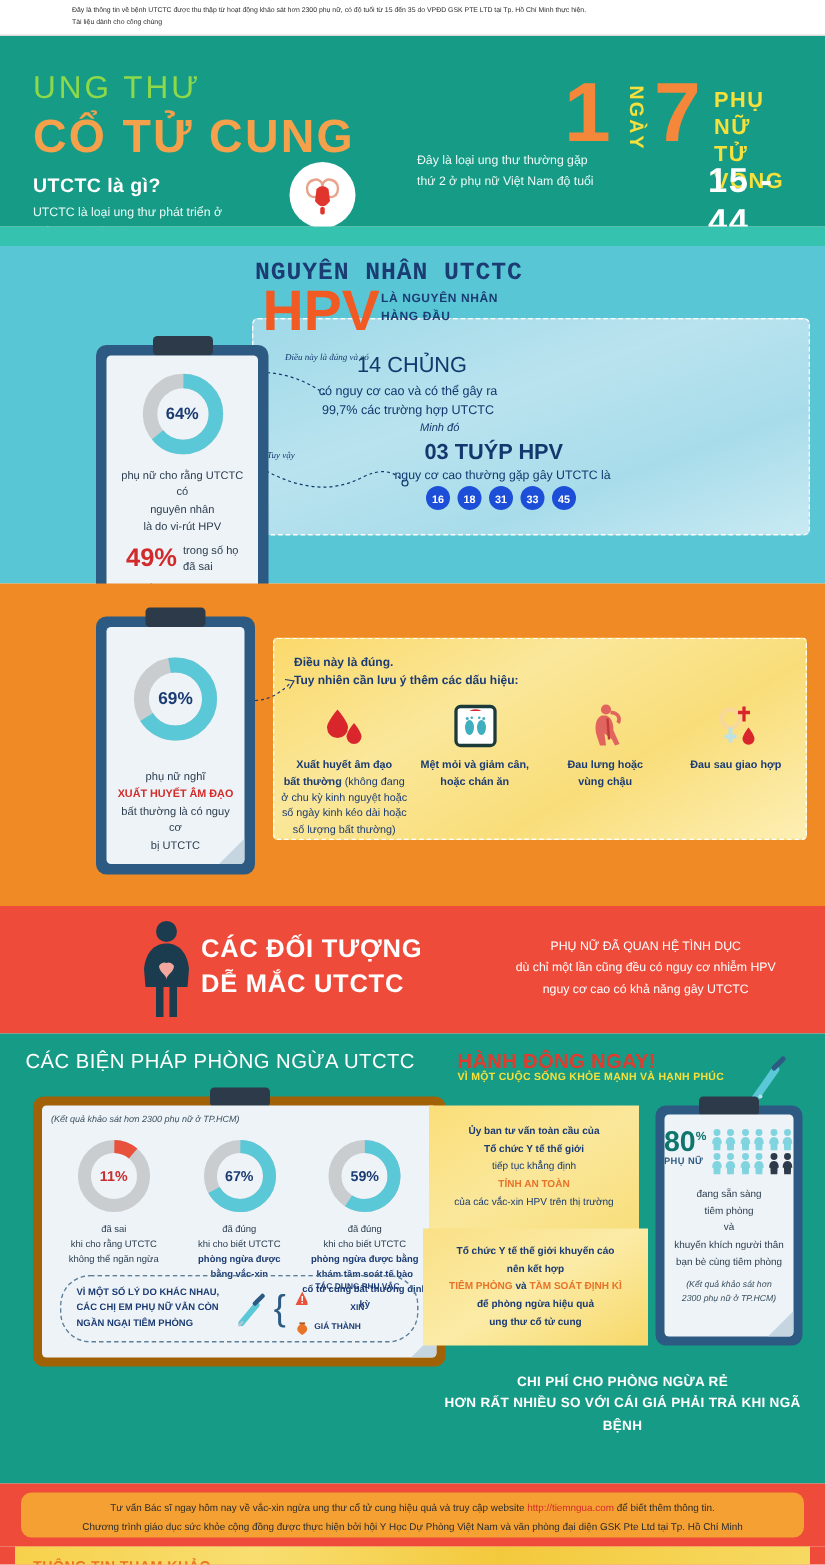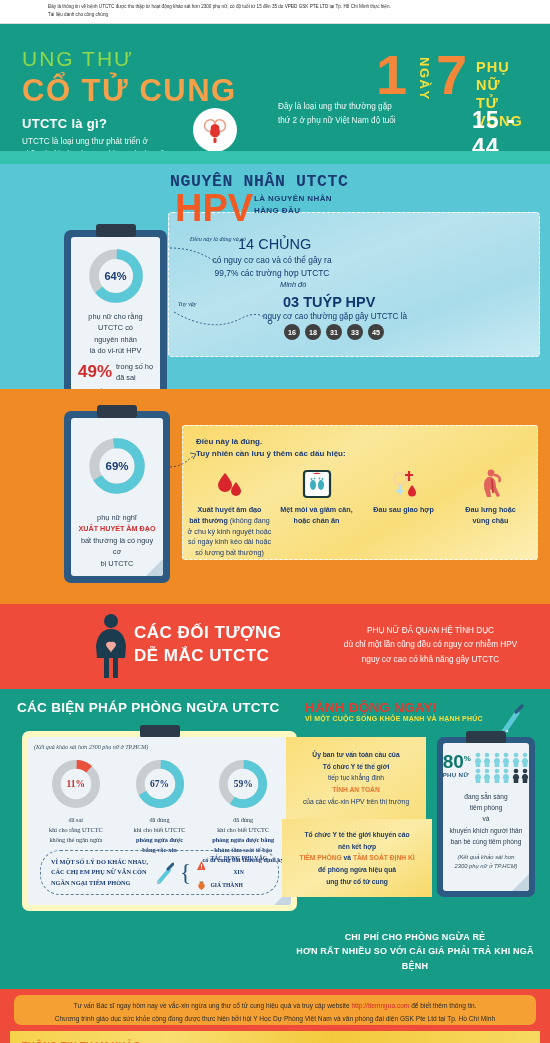--- a/index.html
+++ b/index.html
@@ -90,21 +90,21 @@
     border-radius: 4px; border: 1.6px dashed #ffffff;
   }
   .wc-txt { position: absolute; color: #12386E; }
   .n14 { left: 238px; top: 72px; font-size: 14.5px; font-weight: 400; }
   .n14sub { left: 207px; top: 90px; font-size: 8.4px; line-height: 1.5; text-align: center; width: 130px;}
   .trongdo { left: 280px; top: 116px; font-size: 7.4px; font-style: italic; }
   .n05 { left: 283px; top: 130px; font-size: 14.5px; font-weight: 700; }
   .n05sub { left: 263px; top: 148px; font-size: 8.2px; }
   .hpv-chips { position: absolute; left: 284px; top: 160px; display: flex; gap: 5px; }
   .chip {
-    width: 16px; height: 16px; border-radius: 50%; background: #404040; color: #fff;
+    width: 16px; height: 16px; border-radius: 50%; background: #1d4ed8; color: #fff;
     font-size: 7.2px; font-weight: 700; display: flex; align-items: center;
     justify-content: center;
   }
   .script-note {
     position: absolute; color: #12386E; font-size: 6px; font-style: italic;
     font-family: "Liberation Serif", serif;
   }
   .sn1 { left: 190px; top: 72px; }
   .sn2 { left: 178px; top: 137px; }
 
@@ -117,21 +117,21 @@
     width: 40px; height: 13px; background: #2C3A49; border-radius: 3px;
   }
   .clip-paper {
     background: #EDF3F7; border-radius: 3px; width: 100%; height: 100%;
     padding: 10px 7px; text-align: center; position: relative; overflow: hidden;
   }
   .clip-fold {
     position: absolute; right: 0; bottom: 0; width: 0; height: 0;
     border-left: 17px solid transparent; border-bottom: 17px solid #C6D6E1;
   }
-  .cb1 { left: 64px; top: 66px; width: 103px; height: 185px; }
+  .cb1 { left: 64px; top: 66px; width: 115px; height: 185px; }
 
   .donut { position: relative; margin: 0 auto; }
   .donut-label {
     position: absolute; inset: 0; display: flex; align-items: center;
     justify-content: center; font-weight: 700; color: #1B3B73;
   }
   .cb-txt { font-size: 7.4px; color: #2b3c4e; line-height: 1.55; }
   .pct49 { color: #D32B2B; font-size: 17px; font-weight: 700; }
   .red-b { color: #D32B2B; font-weight: 700; }
 
@@ -166,25 +166,25 @@
   }
   .red-right {
     position: absolute; left: 318px; top: 20px; width: 225px; font-size: 8.2px;
     color: #fff; line-height: 1.75; text-align: center;
   }
 
   
   .sec-prev { height: 300px; background: #169B86; position: relative; }
   .prev-title {
     position: absolute; left: 17px; top: 11px; font-size: 13.5px; color: #fff;
-    font-weight: 700; letter-spacing: .3px; text-align: right;
+    font-weight: 400; letter-spacing: .3px; text-align: right;
   }
   .cb3 {
     position: absolute; left: 22px; top: 42px; width: 275px; height: 180px;
-    background: #fef9c3; border-radius: 7px; padding: 6px; font-family: Liberation Serif, serif;
+    background: #a16207; border-radius: 7px; padding: 6px;
   }
   .cb3-note { font-size: 6px; font-style: italic; color: #3b5060; text-align: left; }
   .donut-row { display: flex; justify-content: space-around; margin-top: 8px; }
   .donut-col { width: 86px; text-align: center; }
   .dn-cap { font-size: 6.3px; color: #2b3c4e; line-height: 1.6; margin-top: 5px; }
   .dn-cap b { color: #1B3B73; }
   .dashbox {
     position: absolute; left: 12px; right: 12px; bottom: 10px; height: 45px;
     border: 1.4px dashed #5d7f99; border-radius: 20px; display: flex;
     align-items: center; padding: 0 10px; gap: 6px;
@@ -228,21 +228,21 @@
   }
   .p80 { font-size: 19px; color: #0f766e; font-weight: 700; line-height: 1; }
   .p80 sup { font-size: 8px; }
   .p80lbl { font-size: 6.2px; color: #2C5A82; font-weight: 700; letter-spacing: .3px; }
   .people-row { display: flex; gap: 1.5px; }
   .cb4-txt { font-size: 6.6px; color: #2b3c4e; line-height: 1.7; margin-top: 8px; }
   .cb4-note { font-size: 5.8px; font-style: italic; color: #3b5060; margin-top: 6px; line-height: 1.5; }
 
   .cost-line {
     position: absolute; left: 290px; top: 225px; width: 250px; text-align: center;
-    font-size: 9px; color: #fff; font-weight: 700; line-height: 1.6; letter-spacing: .2px; margin-top: 16px;
+    font-size: 9px; color: #fff; font-weight: 700; line-height: 1.6; letter-spacing: .2px;
   }
 
   
   .sec-foot-red { height: 42px; background: #EE4B3B; position: relative; }
   .foot-pill {
     position: absolute; left: 14px; top: 6px; right: 14px; height: 30px;
     background: #F5A033; border-radius: 7px; padding: 5px 10px;
     text-align: center; font-size: 6.6px; color: #2b2b2b; line-height: 1.9;
   }
   .link-red { color: #D32B2B; }
@@ -399,40 +399,40 @@
             <circle cx="22.5" cy="12" r="1" fill="#3FAFBF"></circle>
           </svg>
         </div>
         <div class="symp-label" style="white-space:pre-line">Mệt mỏi và giảm cân,
 hoặc chán ăn</div>
       </div>
 
       <div class="symp-item">
         <div class="symp-ico">
           <svg width="34" height="34" viewBox="0 0 34 34">
+            <circle cx="17" cy="6" r="3.4" fill="#E2645E"></circle>
+            <path d="M14 10 C10 12 9 18 11 24 L13 30 L17 30 L16 22 L21 26 L23 30 L26 29 L22 20 C22 14 20 11 17 10 Z" fill="#E2645E"></path>
+            <path d="M20 8 C25 8 27 12 25 15" fill="none" stroke="#E2645E" stroke-width="2.4"></path>
+            <path d="M18 12 L19 26" stroke="#C13A3A" stroke-width="1.6"></path>
+          </svg>
+        </div>
+        <div class="symp-label" style="white-space:pre-line">Đau lưng hoặc
+vùng chậu</div>
+      </div>
+
+      <div class="symp-item">
+        <div class="symp-ico">
+          <svg width="34" height="34" viewBox="0 0 34 34">
             <circle cx="13" cy="12" r="6" fill="none" stroke="#F7D89A" stroke-width="2.6"></circle>
             <path d="M13 18 L13 28 M9 24 L17 24" stroke="#BBE2E8" stroke-width="2.6" fill="none"></path>
             <path d="M22 4 L22 14 M18 8 L26 8" stroke="#D8262C" stroke-width="2.2" fill="none"></path>
             <path d="M25 18 C25 18 21 23 21 25.5 A4 4 0 0 0 29 25.5 C29 23 25 18 25 18 Z" fill="#D8262C"></path>
           </svg>
         </div>
         <div class="symp-label" style="white-space:pre-line">Đau sau giao hợp</div>
-      </div>
-
-      <div class="symp-item">
-        <div class="symp-ico">
-          <svg width="34" height="34" viewBox="0 0 34 34">
-            <circle cx="17" cy="6" r="3.4" fill="#E2645E"></circle>
-            <path d="M14 10 C10 12 9 18 11 24 L13 30 L17 30 L16 22 L21 26 L23 30 L26 29 L22 20 C22 14 20 11 17 10 Z" fill="#E2645E"></path>
-            <path d="M20 8 C25 8 27 12 25 15" fill="none" stroke="#E2645E" stroke-width="2.4"></path>
-            <path d="M18 12 L19 26" stroke="#C13A3A" stroke-width="1.6"></path>
-          </svg>
-        </div>
-        <div class="symp-label" style="white-space:pre-line">Đau lưng hoặc
-vùng chậu</div>
       </div>
     </div>
 
     <div class="clipboard cb2">
       <div class="clip-clamp"></div>
       <div class="clip-paper">
         <div class="donut" style="width:60px;height:60px;margin-top:8px">
           <svg width="60" height="60" viewBox="0 0 42 42">
             <circle cx="21" cy="21" r="15.9" fill="none" stroke="#C9CDD0" stroke-width="7"></circle>
             <circle cx="21" cy="21" r="15.9" fill="none" stroke="#5BC8D8" stroke-width="7" stroke-dasharray="69 31" stroke-dashoffset="28"></circle>

